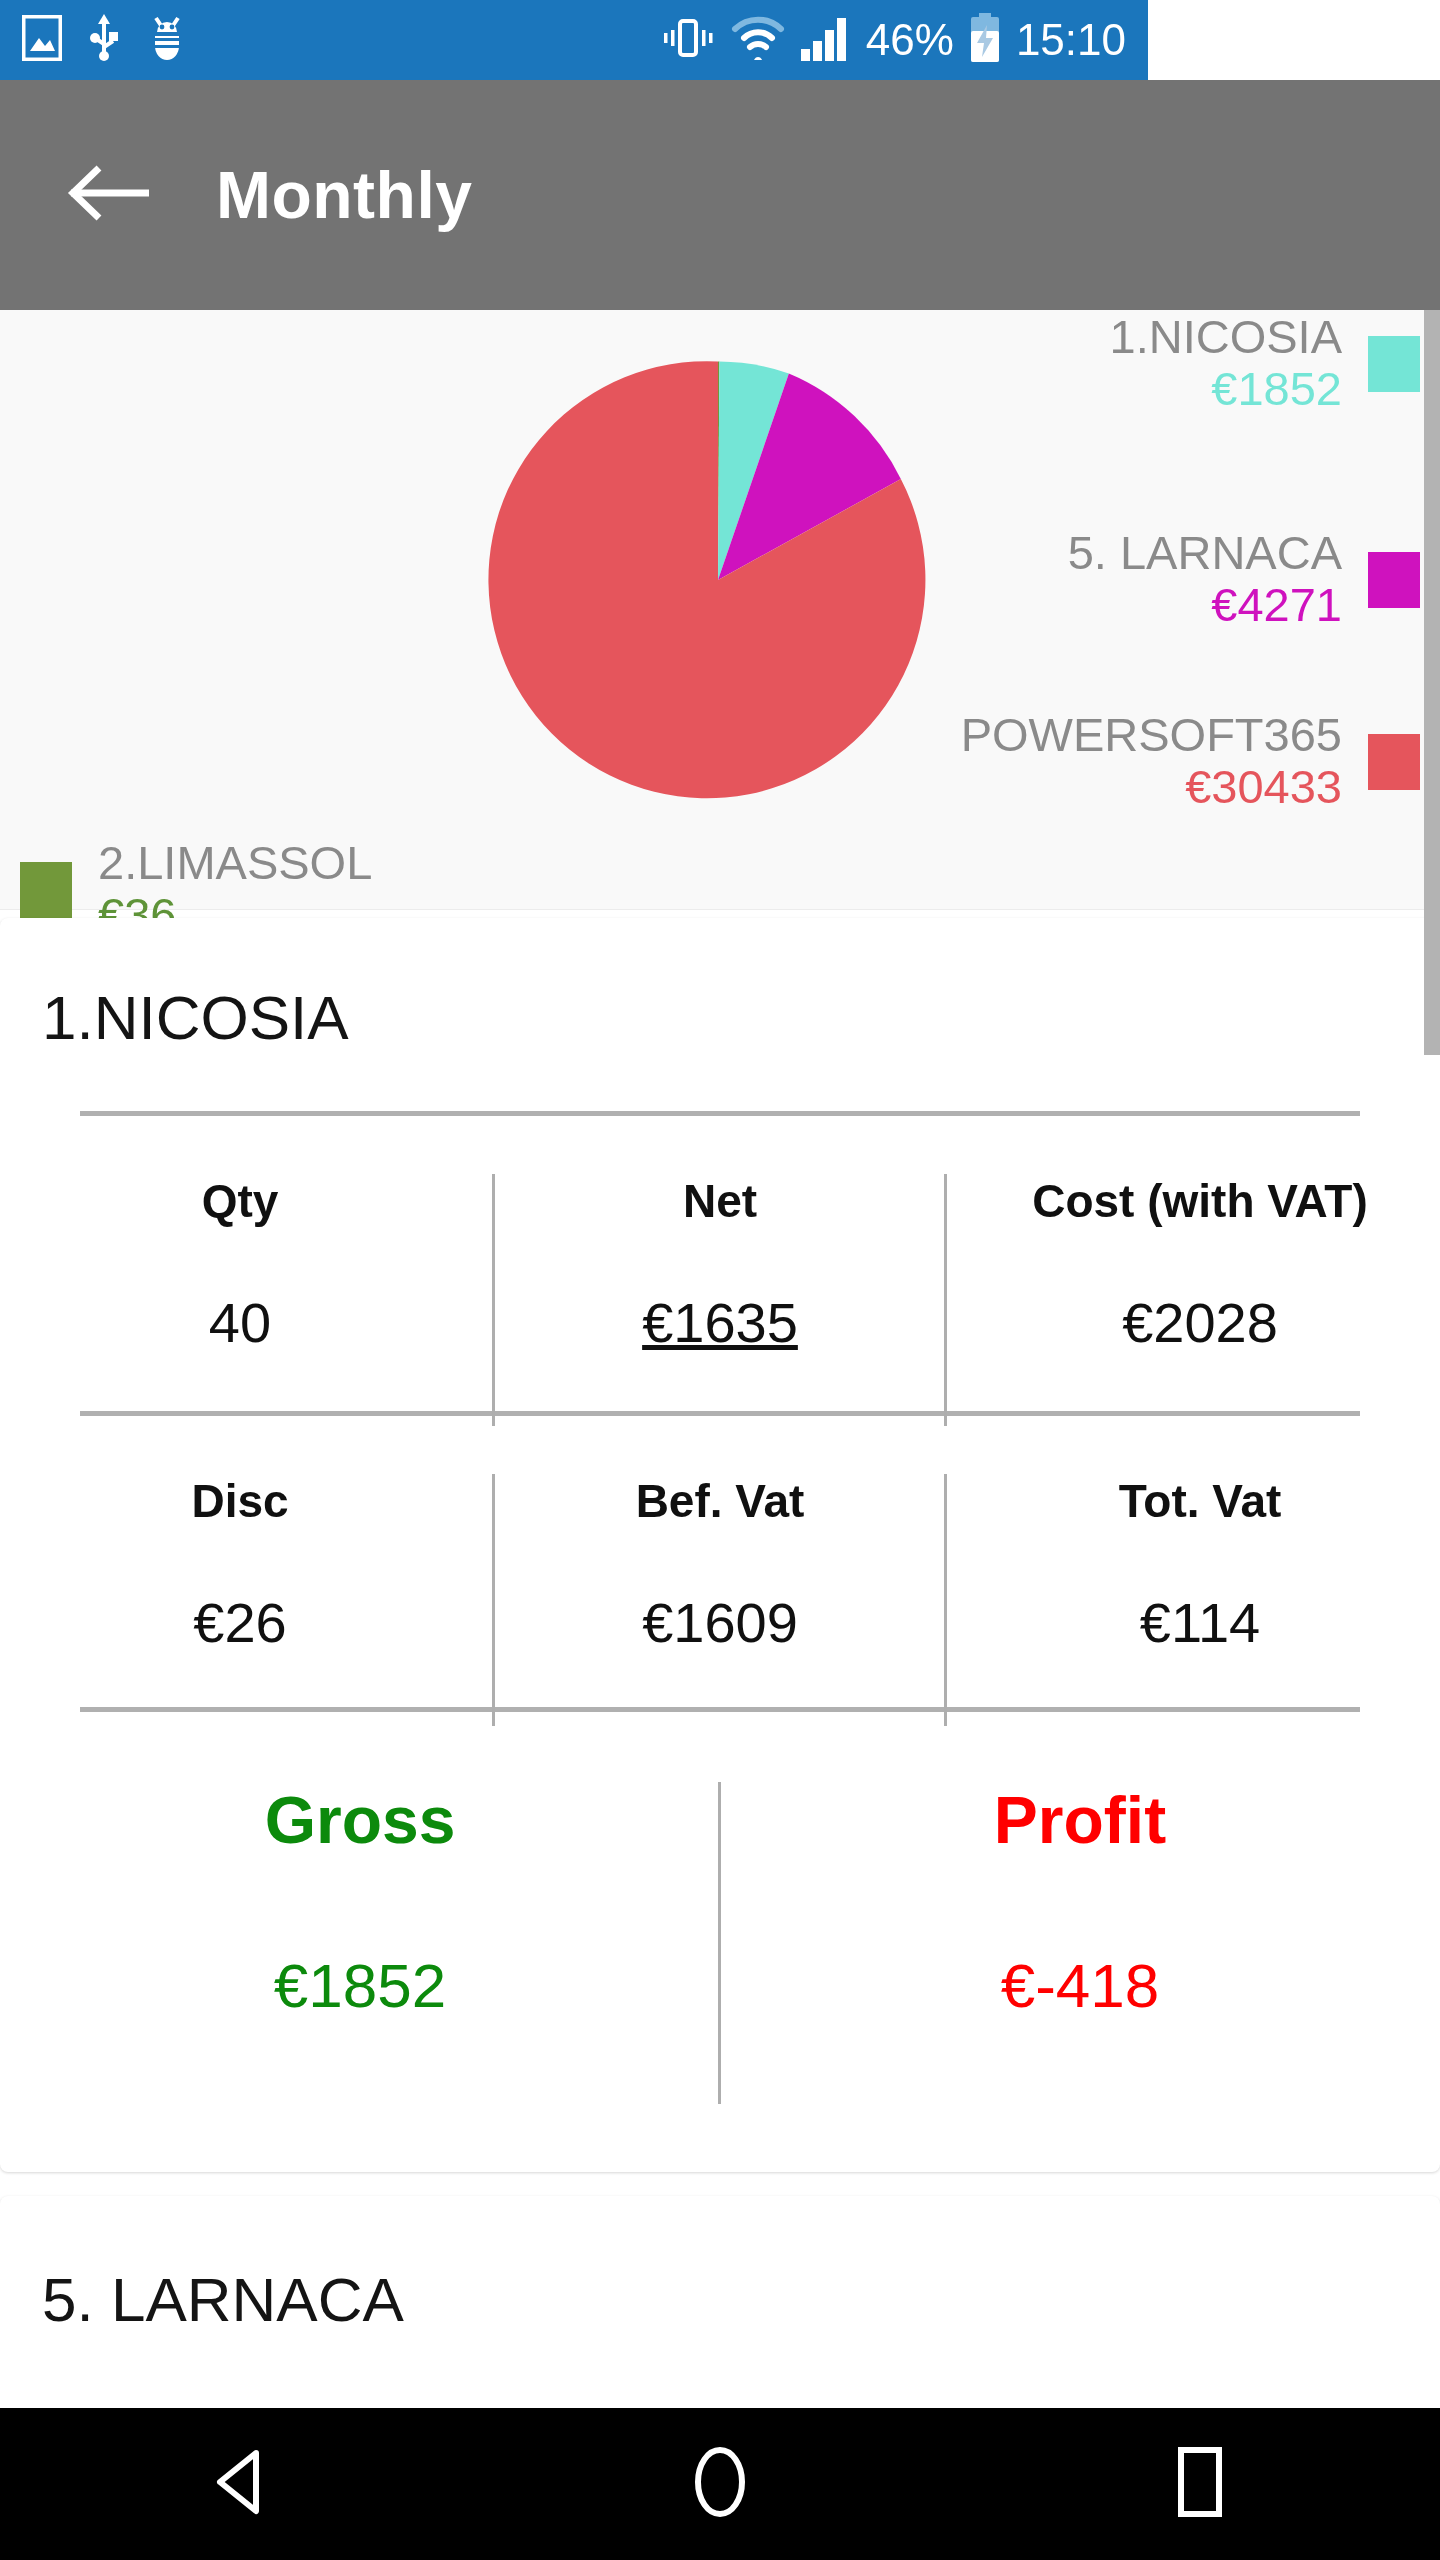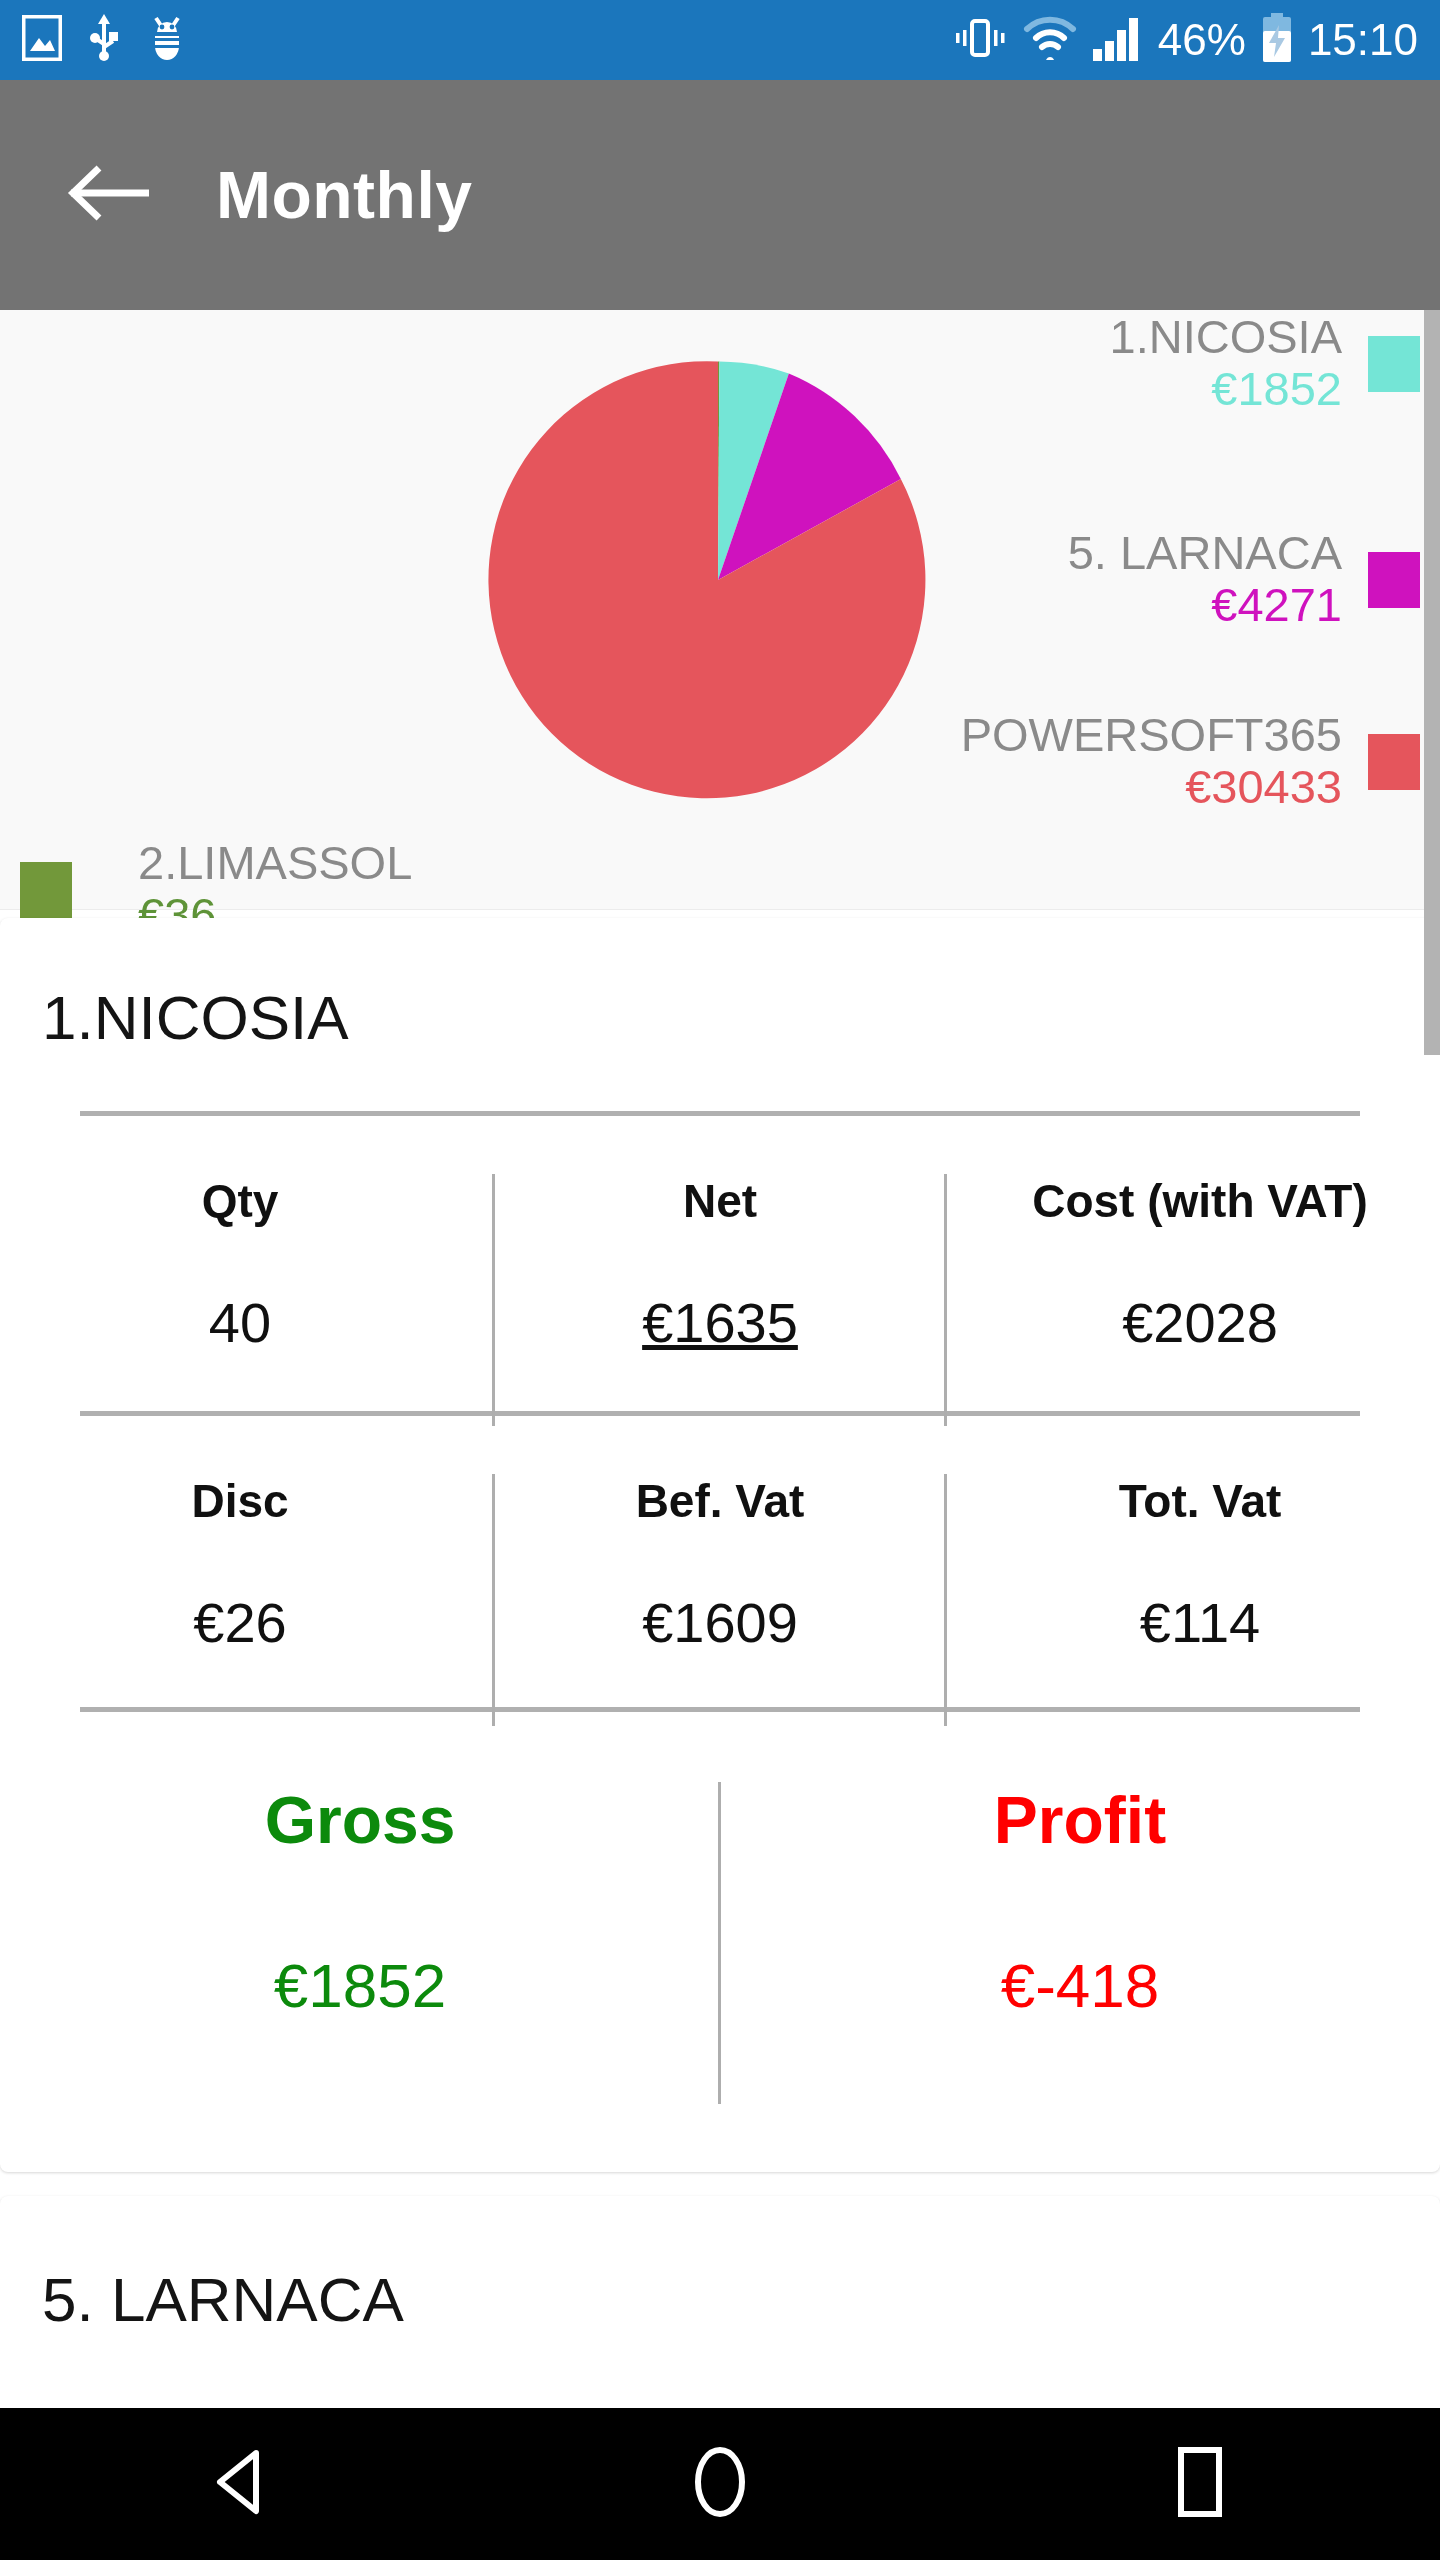--- a/index.html
+++ b/index.html
@@ -5,21 +5,21 @@
   * { margin:0; padding:0; box-sizing:border-box; }
   html, body {
     width:1440px; height:2560px;
     background:#ffffff;
     font-family:"Liberation Sans", sans-serif;
     overflow:hidden;
   }
 
   
   .status-bar{
-    position:absolute; top:0; left:0; width:1440px; height:80px;
+    position:absolute; top:0; left:0; width:1148px; height:80px;
     background:#1b76bc; display:flex; align-items:center;
     padding:0 22px;
   }
   .sb-left{ display:flex; align-items:center; gap:26px; }
   .sb-right{ margin-left:auto; display:flex; align-items:center; gap:14px; }
   .sb-text{ color:#ffffff; font-size:44px; font-weight:400; letter-spacing:0px; line-height:1; }
   .sb-ico{ display:block; }
 
   
   .app-bar{
@@ -42,21 +42,21 @@
   }
   .legend-left{
     position:absolute; left:0; top:528px; display:flex; align-items:center;
   }
   .legend-left .sw{ width:52px; height:56px; margin-left:20px; margin-right:26px; }
   .legend-right{ position:absolute; right:0; display:flex; align-items:center; }
   .legend-right .sw{ width:52px; height:56px; margin-left:26px; margin-right:20px; }
   .lg-label{ font-size:47px; color:#8a8a8a; line-height:1.06; white-space:nowrap; }
   .lg-value{ font-size:47px; line-height:1.16; white-space:nowrap; }
   .ta-right{ text-align:right; }
-  .ta-left{ text-align:left;margin-left:40px; }
+  .ta-left{ text-align:left; }
 
   
   .scrollbar-thumb{
     position:absolute; right:0; top:310px; width:16px; height:745px;
     background:#b3b3b3; z-index:9;
   }
 
   
   .card{
     position:absolute; left:0; width:1440px; background:#ffffff;

